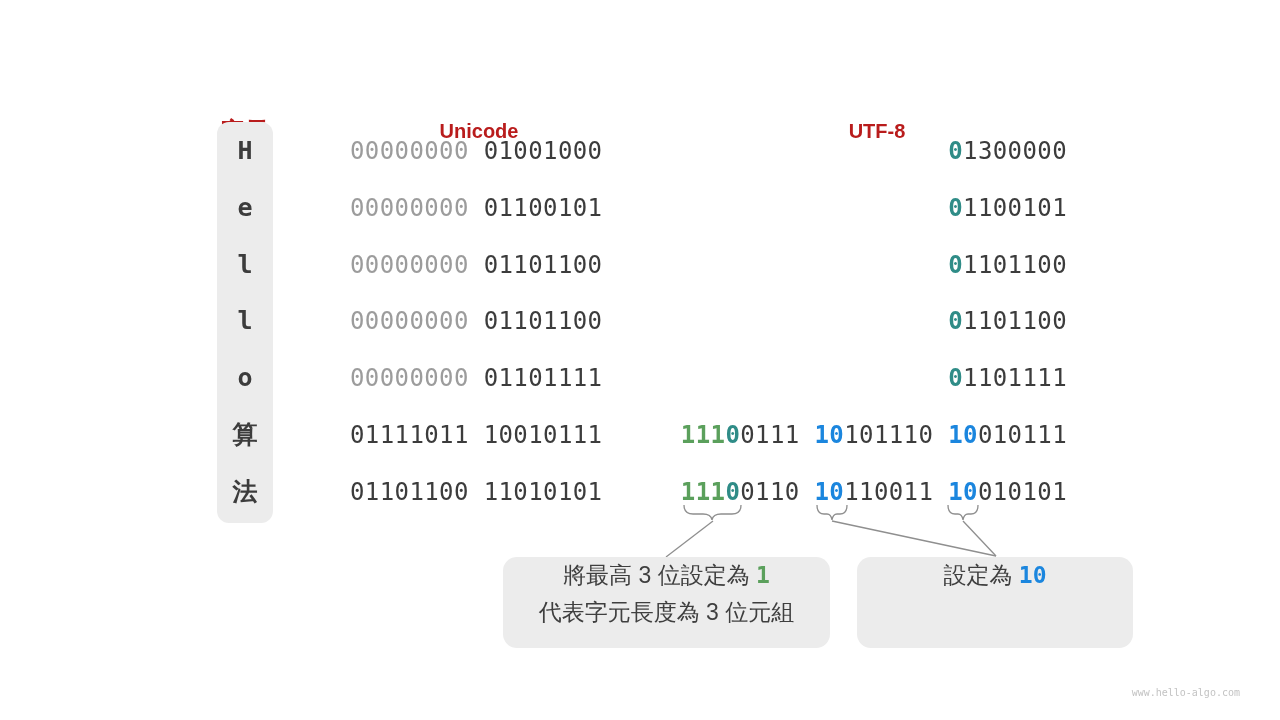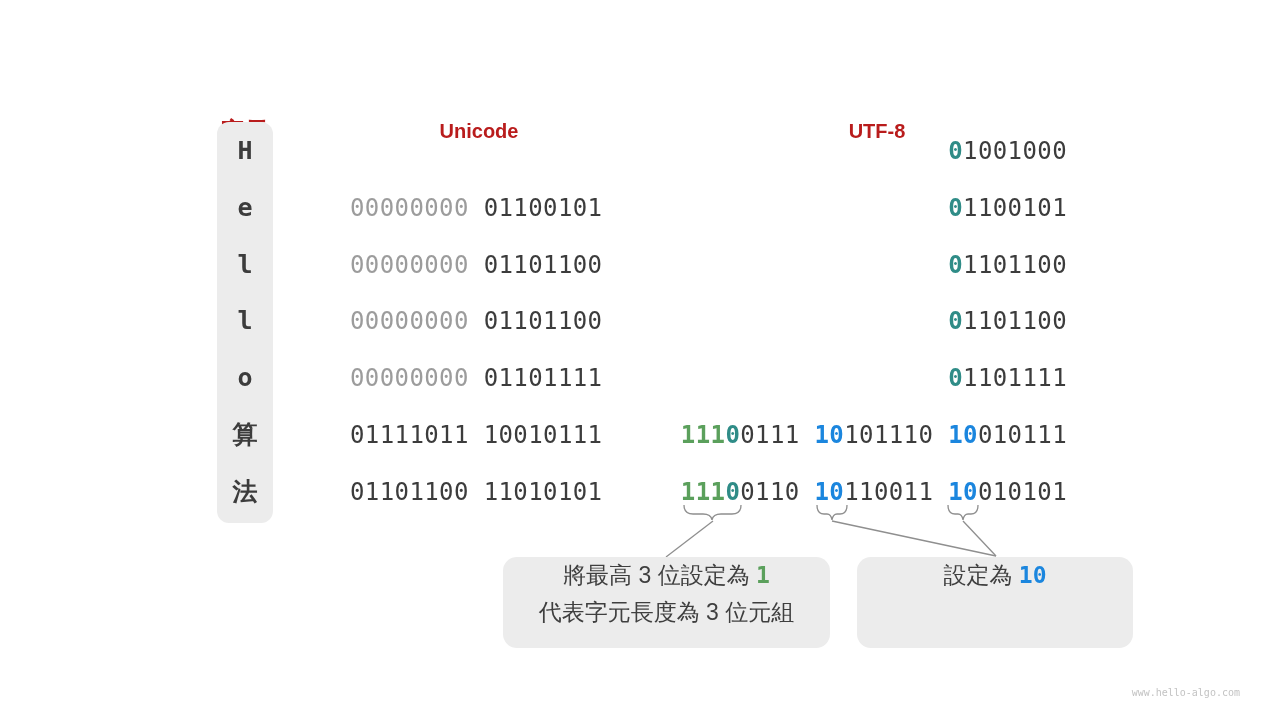--- a/index.html
+++ b/index.html
@@ -57,21 +57,22 @@
 
   <div class="hdr hdr-char">字元</div>
   <div class="hdr hdr-mono hdr-unicode">Unicode</div>
   <div class="hdr hdr-mono hdr-utf8">UTF-8</div>
 
   <div class="char-col-bg"></div>
 
   <div>
       <div class="row" style="top: 133px;">
         <div class="cell char-cell">H</div>
-        <div class="cell bin utf8-cell"><span class="seg-teal">0</span><span class="seg-dark">1001000</span></div>
+        <div class="cell bin unicode-cell"><span class="seg-gray">00000000</span> <span class="seg-dark">01001000</span></div>
+        <div class="cell bin utf8-cell"><span class="seg-teal">0</span><span class="seg-dark">1300000</span></div>
       </div>
       <div class="row" style="top: 189.8px;">
         <div class="cell char-cell">e</div>
         <div class="cell bin unicode-cell"><span class="seg-gray">00000000</span> <span class="seg-dark">01100101</span></div>
         <div class="cell bin utf8-cell"><span class="seg-teal">0</span><span class="seg-dark">1100101</span></div>
       </div>
       <div class="row" style="top: 246.6px;">
         <div class="cell char-cell">l</div>
         <div class="cell bin unicode-cell"><span class="seg-gray">00000000</span> <span class="seg-dark">01101100</span></div>
         <div class="cell bin utf8-cell"><span class="seg-teal">0</span><span class="seg-dark">1101100</span></div>

